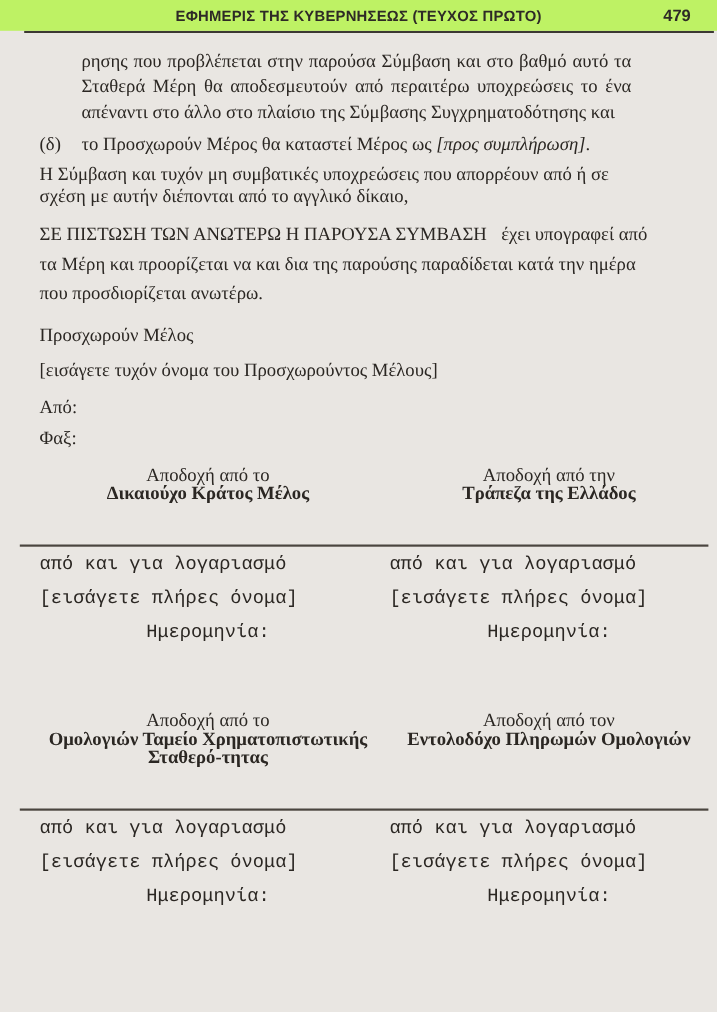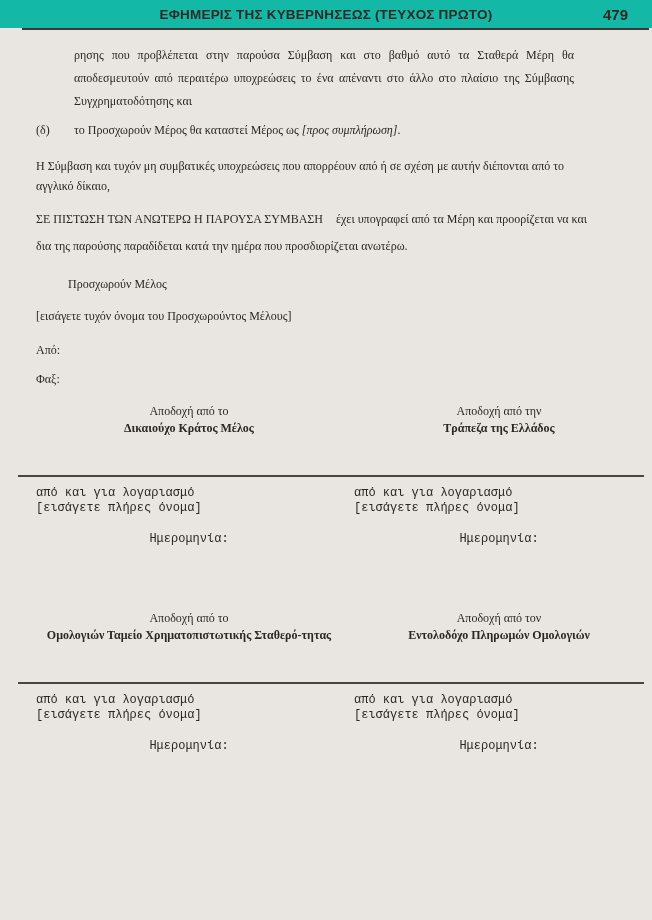--- a/index.html
+++ b/index.html
@@ -9,62 +9,62 @@
     font-family:"Liberation Serif", serif;
     color:#2b2723;
   }
   .page{position:relative;width:652px;height:920px;}
   .scan-artifact-top{
     position:absolute;top:0;left:0;width:215px;height:2px;
     background:#8d8882;opacity:.8;
   }
   
   .header{
-    position:relative;height:28px;background:#14b8a6;
+    position:relative;height:28px;background:#bef264;
     font-family:"Liberation Sans", sans-serif;font-weight:bold;
   }
   .header-title{
     position:absolute;top:7px;left:0;right:0;text-align:center;
     font-size:13.5px;letter-spacing:.2px;color:#2e2a26;
   }
   .header-pagenum{
     position:absolute;top:6px;right:24px;font-size:15px;color:#2e2a26;
   }
   .header-rule{
     margin:0 3px 0 22px;border-top:2.5px solid #3c3833;
   }
   
-  .content{padding:0 8px 0 36px;font-size:12px;}
+  .content{padding:0 8px 0 36px;font-size:17px;}
   .para-continuation{
     margin:14px 0 0 38px;width:500px;text-align:justify;line-height:23px;
   }
   .delta-row{display:flex;margin-top:9px;line-height:17px;}
   .delta-marker{width:38px;flex:none;}
   .delta-text{flex:1;}
   .placeholder-italic{font-style:italic;}
-  .para-law{margin-top:17px;width:560px;line-height:20px;}
+  .para-law{margin-top:10px;width:560px;line-height:20px;}
   .para-witness{margin-top:10px;width:565px;line-height:27px;}
   .witness-lead{margin-right:13px;}
-  .member-label{margin-top:17px;line-height:15px;margin-left:32px;}
+  .member-label{margin-top:17px;line-height:15px;}
   .signed-block{margin-top:13px;line-height:23px;}
   .signed-line-bold{font-weight:bold;}
   .field-label{margin-top:15px;line-height:14px;}
   
   .sig-head-row{display:flex;line-height:17px;text-align:center;}
   .sig-head-row.first{margin-top:17px;}
   .sig-head-row.second{margin-top:63px;}
   .col-left{width:318px;flex:none;padding-right:12px;box-sizing:border-box;}
   .col-right{flex:1;}
   .party{font-weight:bold;}
   .separator-rule{
     margin:38px 0 0 -18px;border-top:2.5px solid #4a453f;
   }
   .sig-row{display:flex;line-height:15px;font-family:Liberation Mono, monospace;}
   .sig-row.r1{margin-top:9px;}
-  .sig-row.r2{}
+  .sig-row.r2{margin-top:16px;}
   .sig-row.r3{margin-top:16px;text-align:center;}
 </style>
 </head>
 <body>
 
 <div class="page">
   <div class="scan-artifact-top"></div>
 
   <div class="header">
     <div class="header-title">ΕΦΗΜΕΡΙΣ ΤΗΣ ΚΥΒΕΡΝΗΣΕΩΣ (ΤΕΥΧΟΣ ΠΡΩΤΟ)</div>

